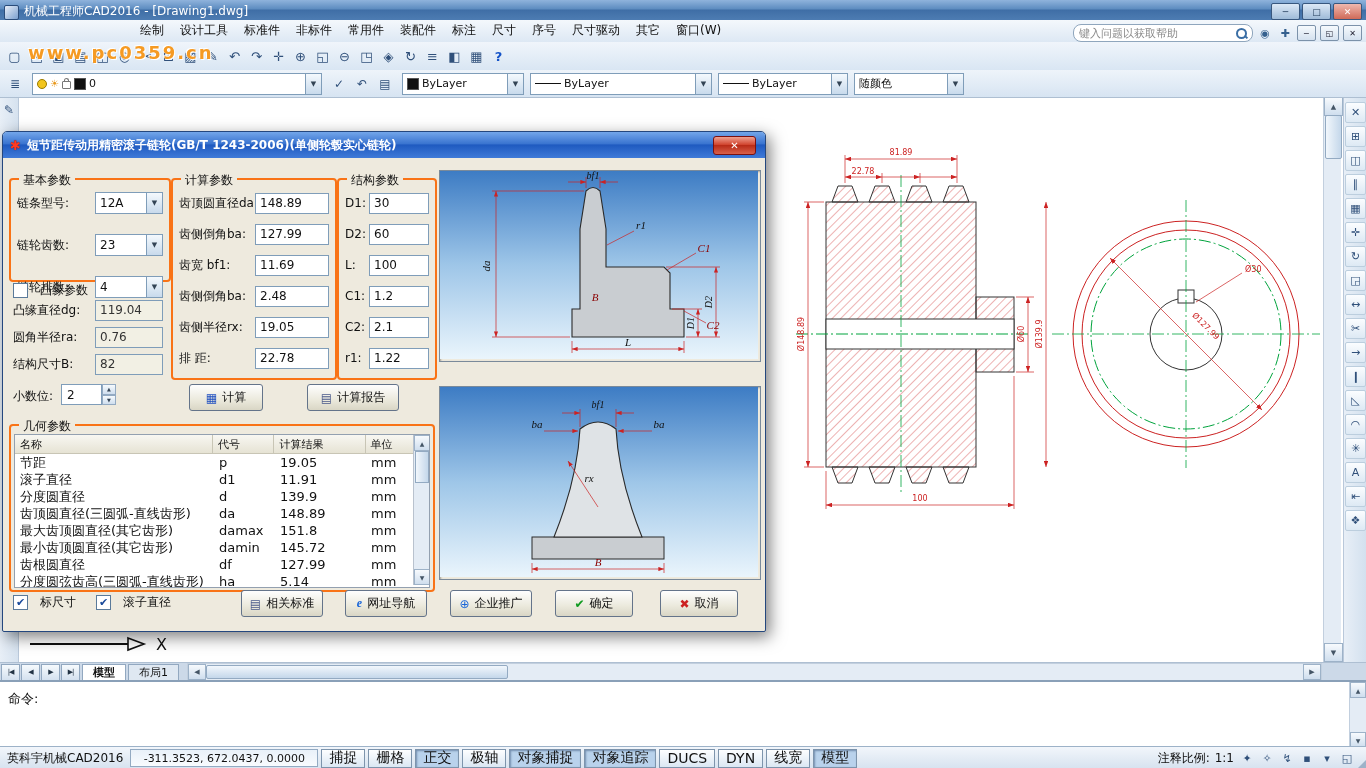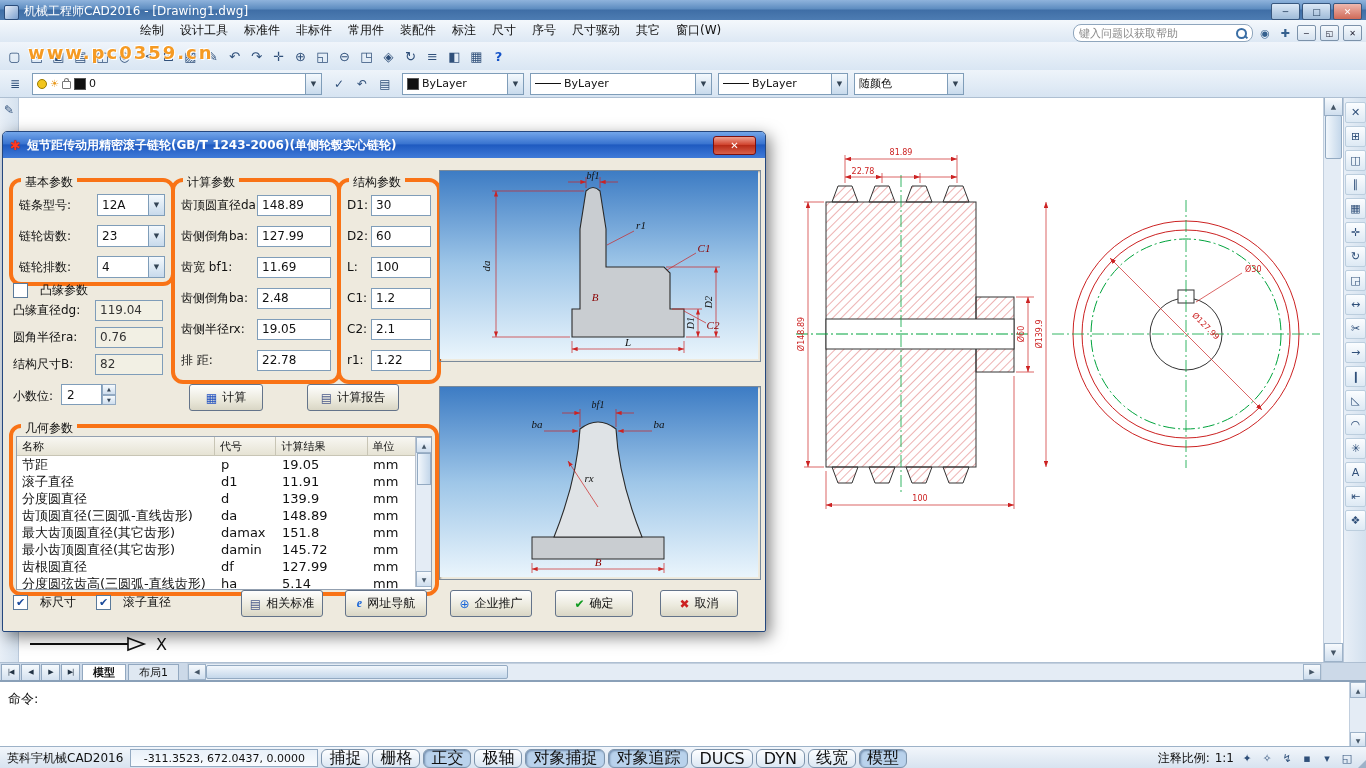--- a/index.html
+++ b/index.html
@@ -67,39 +67,39 @@
 
   
   .cmd{left:0;top:680px;width:1366px;height:66px;background:#fff;border-top:2px solid #8aa0b8;z-index:5}
   .cmdtext{position:absolute;left:8px;top:8px;font-size:13px}
   .cmdscroll{position:absolute;right:0;top:0;width:16px;height:66px;background:#e4ecf5;border-left:1px solid #c2cfde}
 
   
   .status{left:0;top:746px;width:1366px;height:22px;background:linear-gradient(180deg,#f2f6fb,#d6e2ef);border-top:1px solid #9db2c8;display:flex;align-items:center;gap:3px;padding-left:3px;z-index:5}
   .brand{font-size:12px;padding:1px 4px;white-space:nowrap}
   .coords{width:186px;height:16px;border:1px solid #93aac2;background:linear-gradient(180deg,#e9f1f9,#f8fbfe);font-size:11px;display:flex;align-items:center;justify-content:center;white-space:nowrap}
-  .toggle{height:17px;padding:0 7px;border:1px solid #7d94ac;border-radius:6px;background:linear-gradient(180deg,#fdfeff,#dbe7f3);display:flex;align-items:center;font-size:16px;white-space:nowrap}
+  .toggle{height:17px;padding:0 7px;border:1px solid #7d94ac;border-radius:0;background:linear-gradient(180deg,#fdfeff,#dbe7f3);display:flex;align-items:center;font-size:14px;white-space:nowrap}
   .toggle.active{background:#b9d2ec;box-shadow:inset 1px 1px 2px rgba(30,60,100,.45)}
   .sright{margin-left:auto;display:flex;align-items:center;gap:5px;padding-right:14px}
   .sico{width:16px;height:16px;display:flex;align-items:center;justify-content:center;color:#30507a;font-size:11px}
   .grip{position:absolute;right:1px;bottom:1px;width:0;height:0;border-left:10px solid transparent;border-bottom:10px solid #9db2c8}
 
   
   .wm1{left:6px;top:10px;font-size:27px;font-weight:bold;color:#e8392a;letter-spacing:3px;z-index:60;text-shadow:1px 1px 0 #fff,-1px -1px 0 #fff,1px -1px 0 #fff,-1px 1px 0 #fff}
   .wm2{left:28px;top:42px;font-size:18px;font-weight:bold;color:#f59a23;z-index:60;text-shadow:1px 1px 0 #fff,-1px -1px 0 #fff;letter-spacing:2px}
 
   
   .dialog{left:2px;top:131px;width:762px;height:499px;background:#eeeade;border:1px solid #24477e;border-radius:5px 5px 2px 2px;box-shadow:4px 5px 16px rgba(0,0,0,.5);z-index:40}
   .dtitle{position:absolute;left:0;top:0;right:0;height:26px;border-radius:4px 4px 0 0;background:linear-gradient(180deg,#73a6ea 0%,#3a74d0 45%,#1f5ac0 50%,#3f7ad8 100%);display:flex;align-items:center;color:#fff;font-weight:bold;font-size:12px;gap:6px;padding-left:7px}
   .dlogo{color:#ff3b22;font-size:13px;text-shadow:0 0 1px #600}
   .dclose{position:absolute;right:9px;top:4px;width:41px;height:17px;border:1px solid #7a1010;border-radius:3px;background:linear-gradient(180deg,#f0a090,#d1452f 45%,#b92c18 50%,#d8604a 100%);color:#fff;display:flex;align-items:center;justify-content:center;font-size:10px;font-weight:bold}
 
-  .fs{position:absolute;border:4px solid #f97316;border-radius:12px}
+  .fs{position:absolute;border:2px solid #f97316;border-radius:4px}
   .glabel{position:absolute;top:-8px;left:8px;background:#eeeade;padding:0 4px;font-size:12px;white-space:nowrap}
-  .fsrows{position:absolute;left:6px;right:6px;top:13px;display:flex;flex-direction:column;gap:11px}
+  .fsrows{position:absolute;left:6px;right:6px;top:13px;display:flex;flex-direction:column;gap:22px}
   .calcg .fsrows,.structg .fsrows{gap:11px}
   .brow,.frow{display:flex;align-items:center;height:20px}
   .lbl{white-space:nowrap;overflow:hidden}
   .basicg .lbl{width:58px}
   .calcg .lbl{flex:1}
   .structg .lbl{width:24px}
   .dcombo{display:flex;align-items:center;width:66px;height:20px;background:#fff;border:1px solid #7f9db9;margin-left:auto}
   .dcombo .cval{flex:1;padding-left:4px;font-size:12px}
   .field{border:1px solid #7f9db9;background:#fff;height:19px;line-height:19px;padding:0 4px;font-size:12px;margin-left:auto;white-space:nowrap}
   .calcg .field{width:64px}

